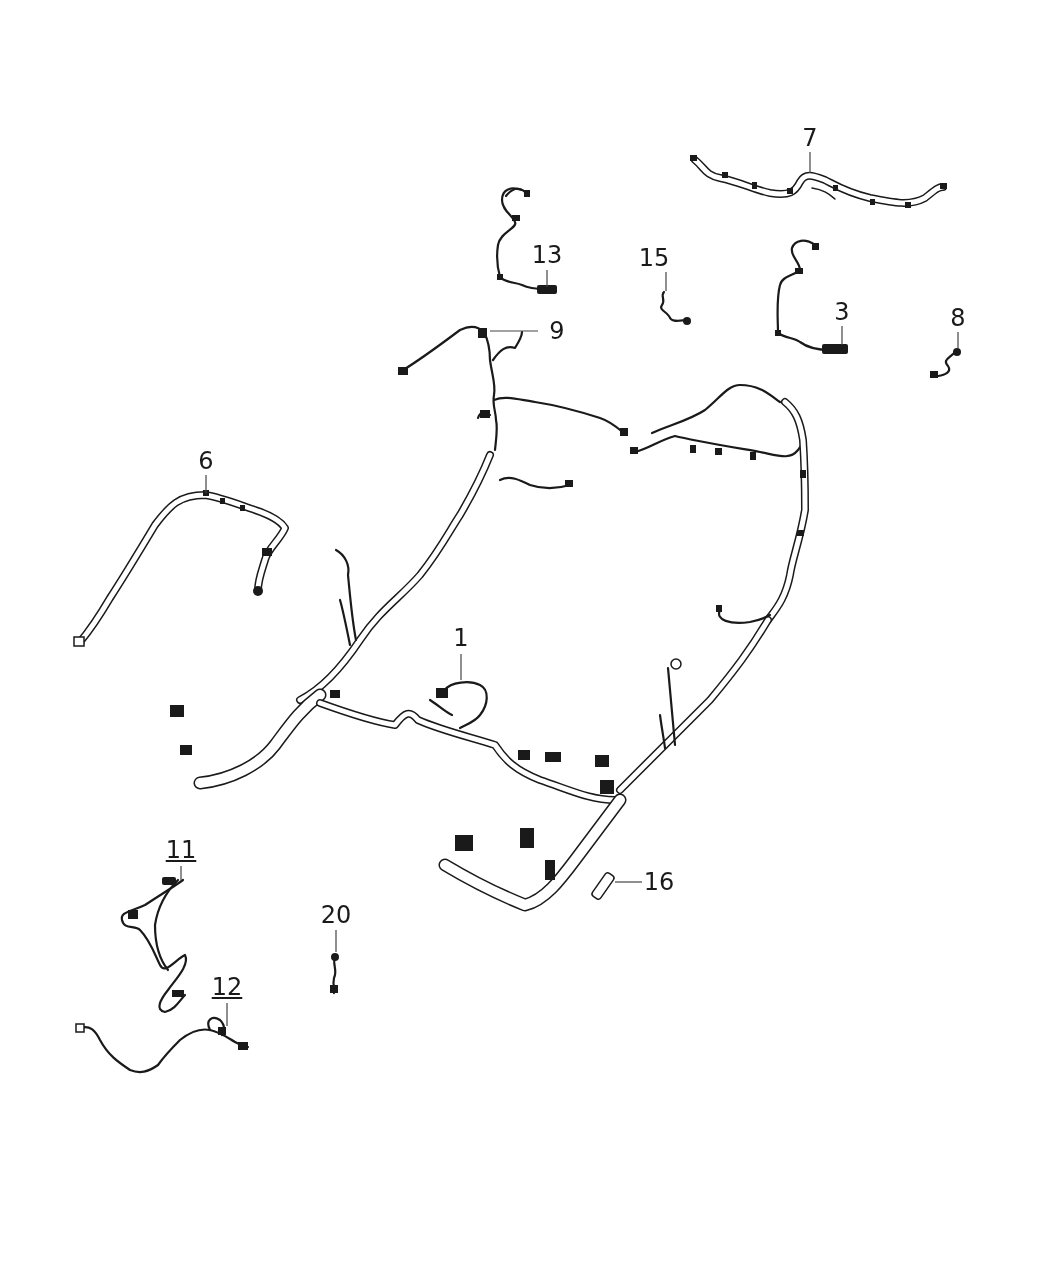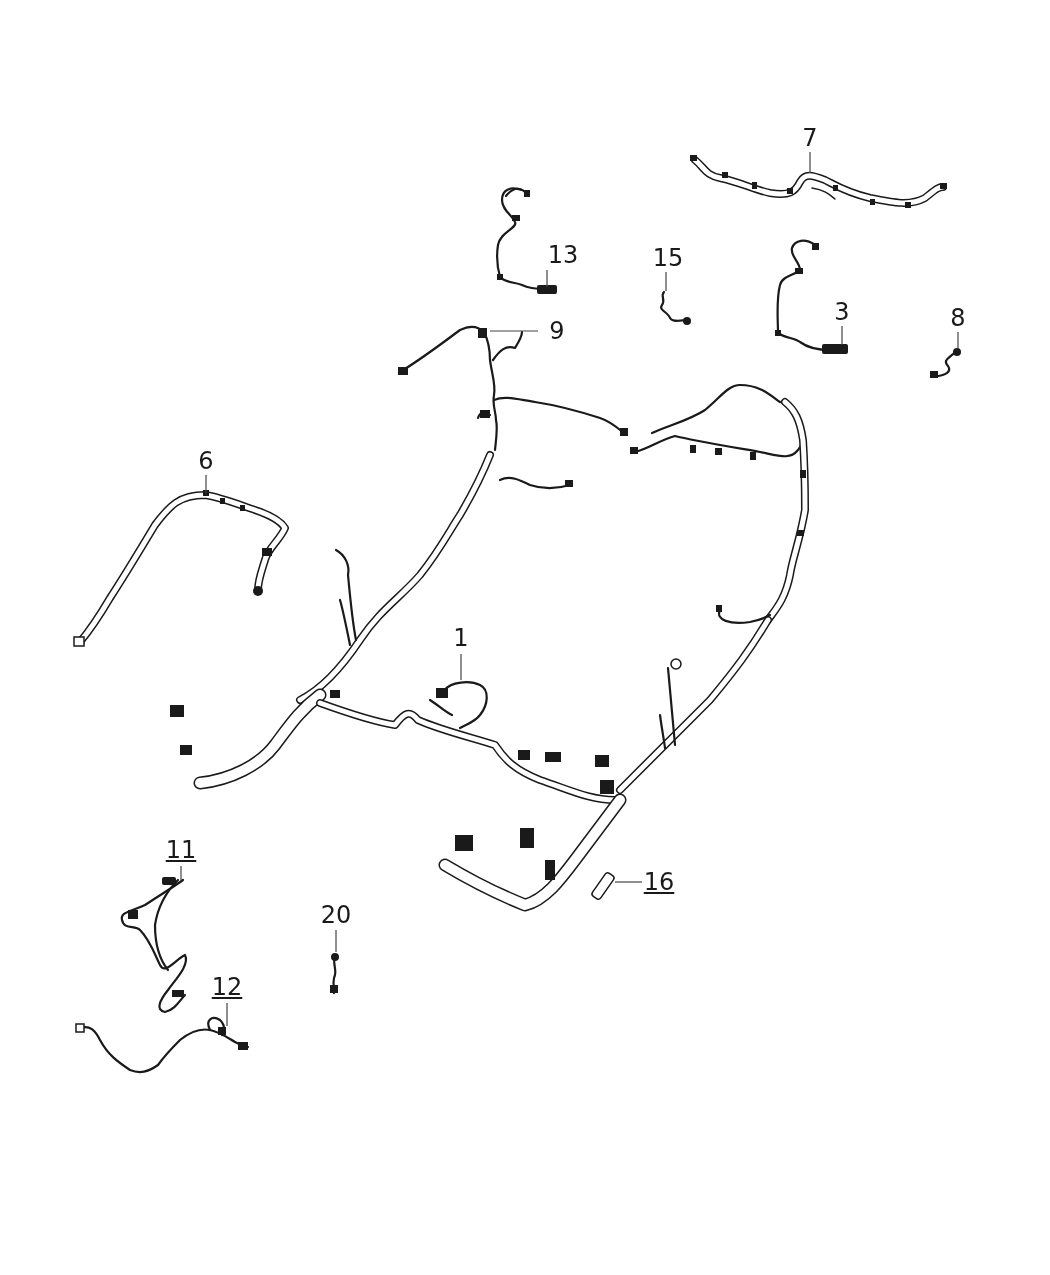--- a/index.html
+++ b/index.html
@@ -184,16 +184,16 @@
 </svg>
 
 <div class="callout" style="left:461px;top:638px;">1</div>
 <div class="callout" style="left:206px;top:461px;">6</div>
 <div class="callout" style="left:810px;top:138px;">7</div>
 <div class="callout" style="left:958px;top:318px;">8</div>
 <div class="callout" style="left:557px;top:331px;">9</div>
 <div class="callout" style="left:336px;top:915px;">20</div>
 <div class="callout" style="left:181px;top:850px;text-decoration:underline;">11</div>
 <div class="callout" style="left:227px;top:987px;text-decoration:underline;">12</div>
-<div class="callout" style="left:547px;top:255px;margin-left:16px;">13</div>
+<div class="callout" style="left:547px;top:255px;">13</div>
 <div class="callout" style="left:842px;top:312px;">3</div>
-<div class="callout" style="left:668px;top:258px;">15</div>
-<div class="callout" style="left:659px;top:882px;text-decoration:underline;">16</div>
+<div class="callout" style="left:654px;top:258px;">15</div>
+<div class="callout" style="left:659px;top:882px;">16</div>
 
 </body></html>

